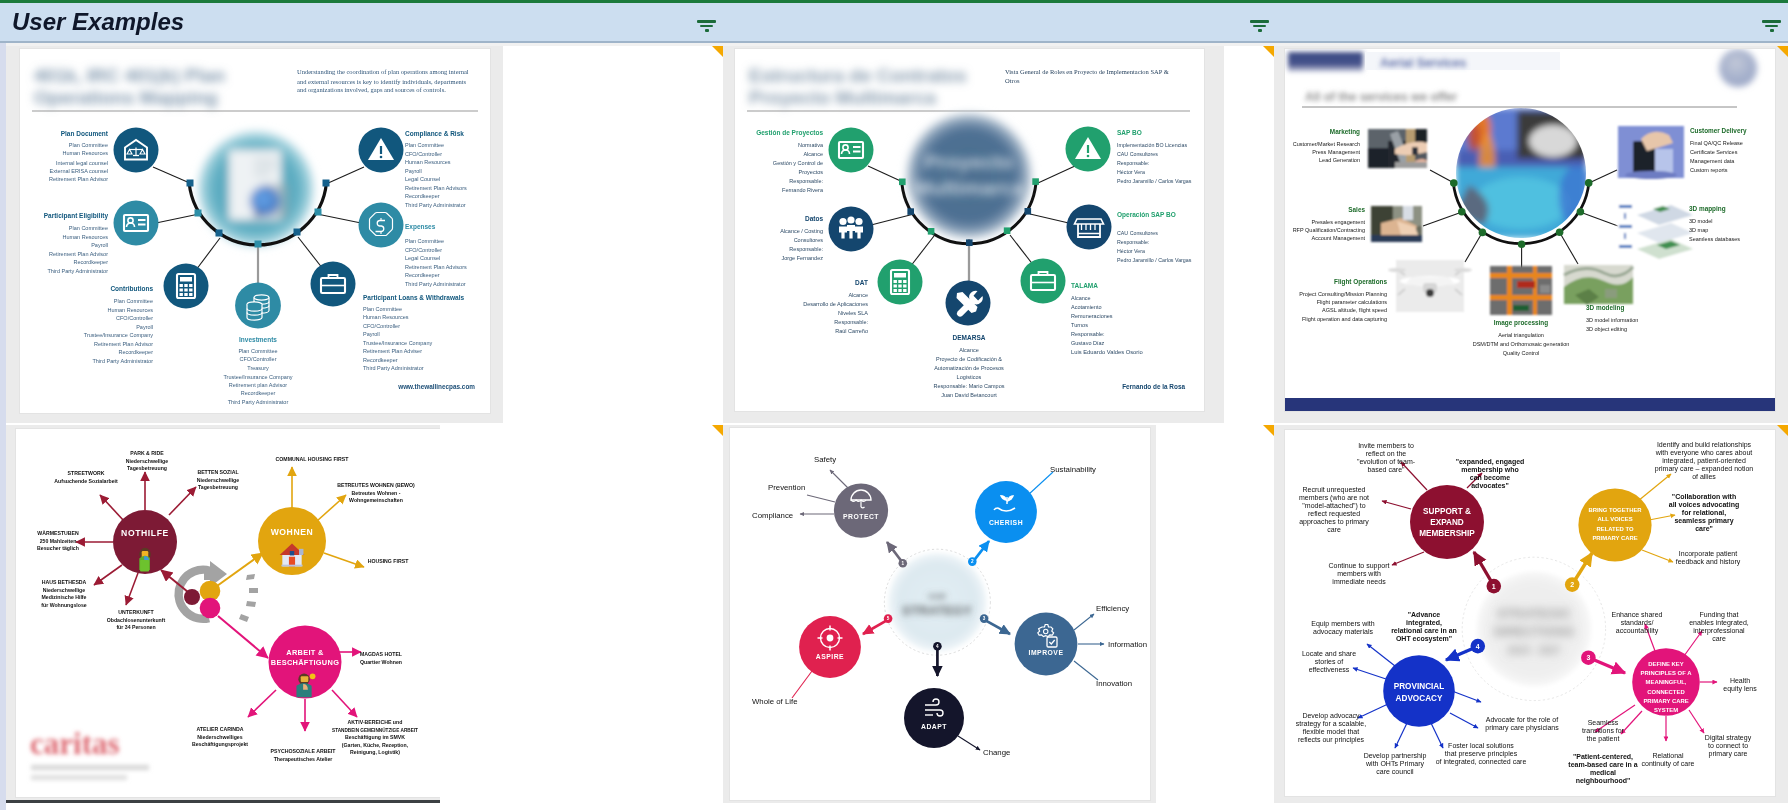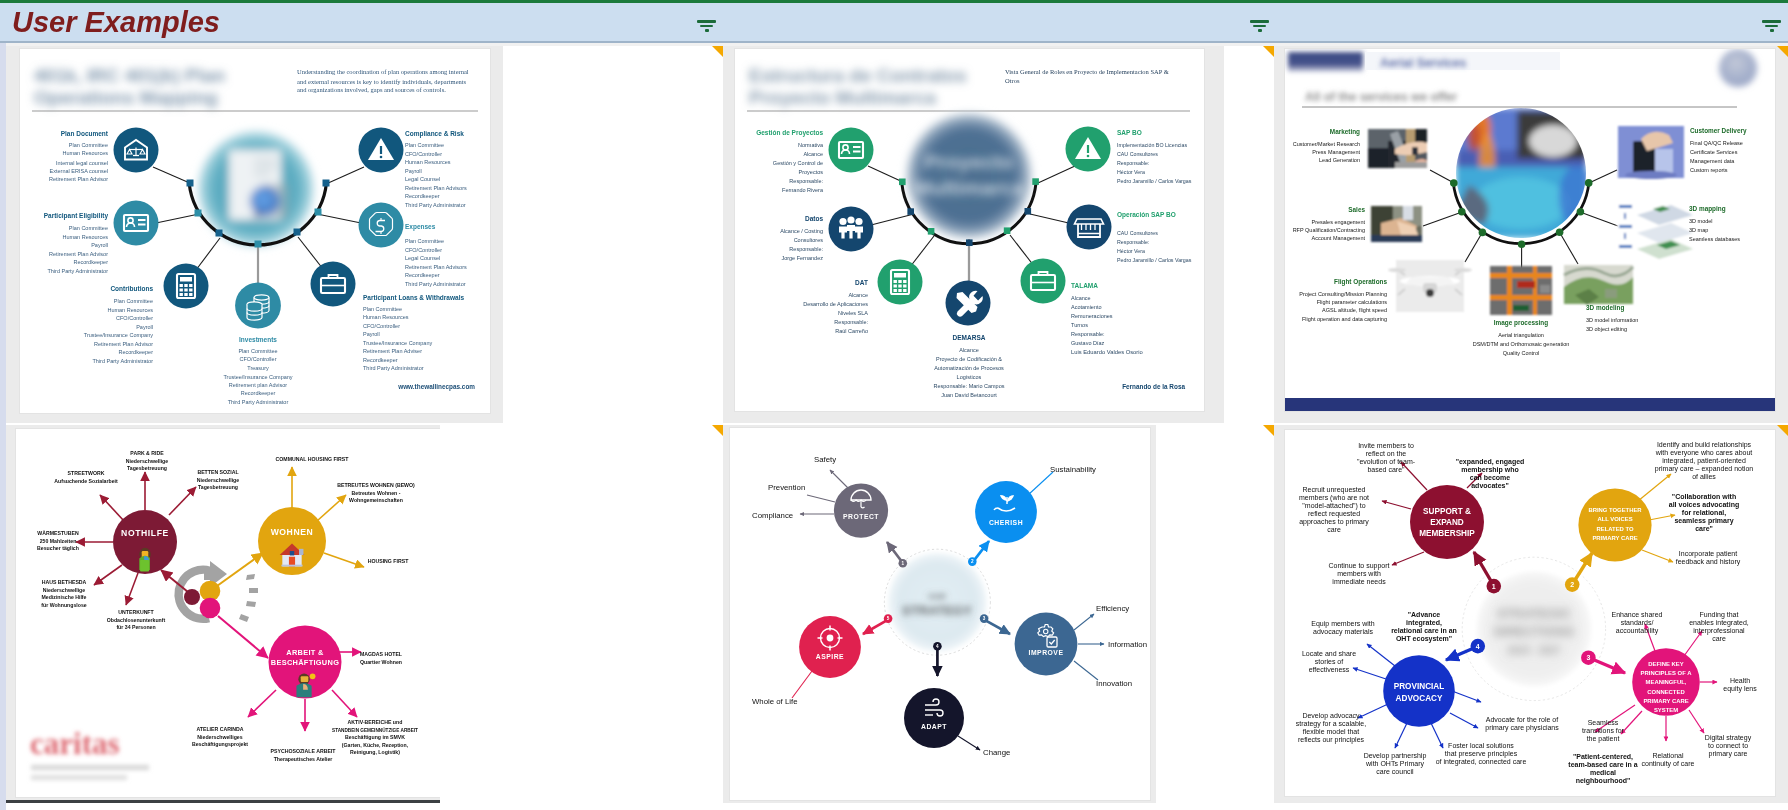--- a/index.html
+++ b/index.html
@@ -2,22 +2,22 @@
 <html><head>
 <meta charset="utf-8">
 <style>
   html,body{margin:0;padding:0;}
   body{width:1788px;height:810px;overflow:hidden;background:#fff;font-family:"Liberation Sans",sans-serif;}
   #root{position:relative;width:1788px;height:810px;background:#fff;}
 
   
   .hdr{position:absolute;left:0;top:0;width:1788px;height:41px;background:#ccdef0;
        border-top:3px solid #1b7a3c;box-sizing:border-box;}
-  .hdr-title{position:absolute;left:12px;top:4px;font-size:29px;line-height:30px;
-       font-weight:bold;font-style:italic;color:#7f1d1d;font-family:"Liberation Sans",sans-serif;}
+  .hdr-title{position:absolute;left:12px;top:4px;font-size:24px;line-height:30px;
+       font-weight:bold;font-style:italic;color:#0f172a;font-family:"Liberation Sans",sans-serif;}
   .hdr-rule{position:absolute;left:0;top:41px;width:1788px;height:2px;background:#9fb4c9;}
   .hdr-strip{position:absolute;left:0;top:43px;width:1788px;height:3px;background:#f1f1f1;}
   .leftmargin{position:absolute;left:0;top:43px;width:6px;height:767px;background:#d6dced;}
 
   
   .cell{position:absolute;background:#ebebeb;box-sizing:border-box;overflow:hidden;}
   .cell.plain{background:#fff;}
   .paper{position:absolute;background:#fff;box-shadow:0 0 0 1px #e3e3e3;overflow:hidden;}
   .tri{position:absolute;width:0;height:0;border-top:11px solid #f5a800;border-left:11px solid transparent;}
   .selbox{position:absolute;box-sizing:border-box;}

